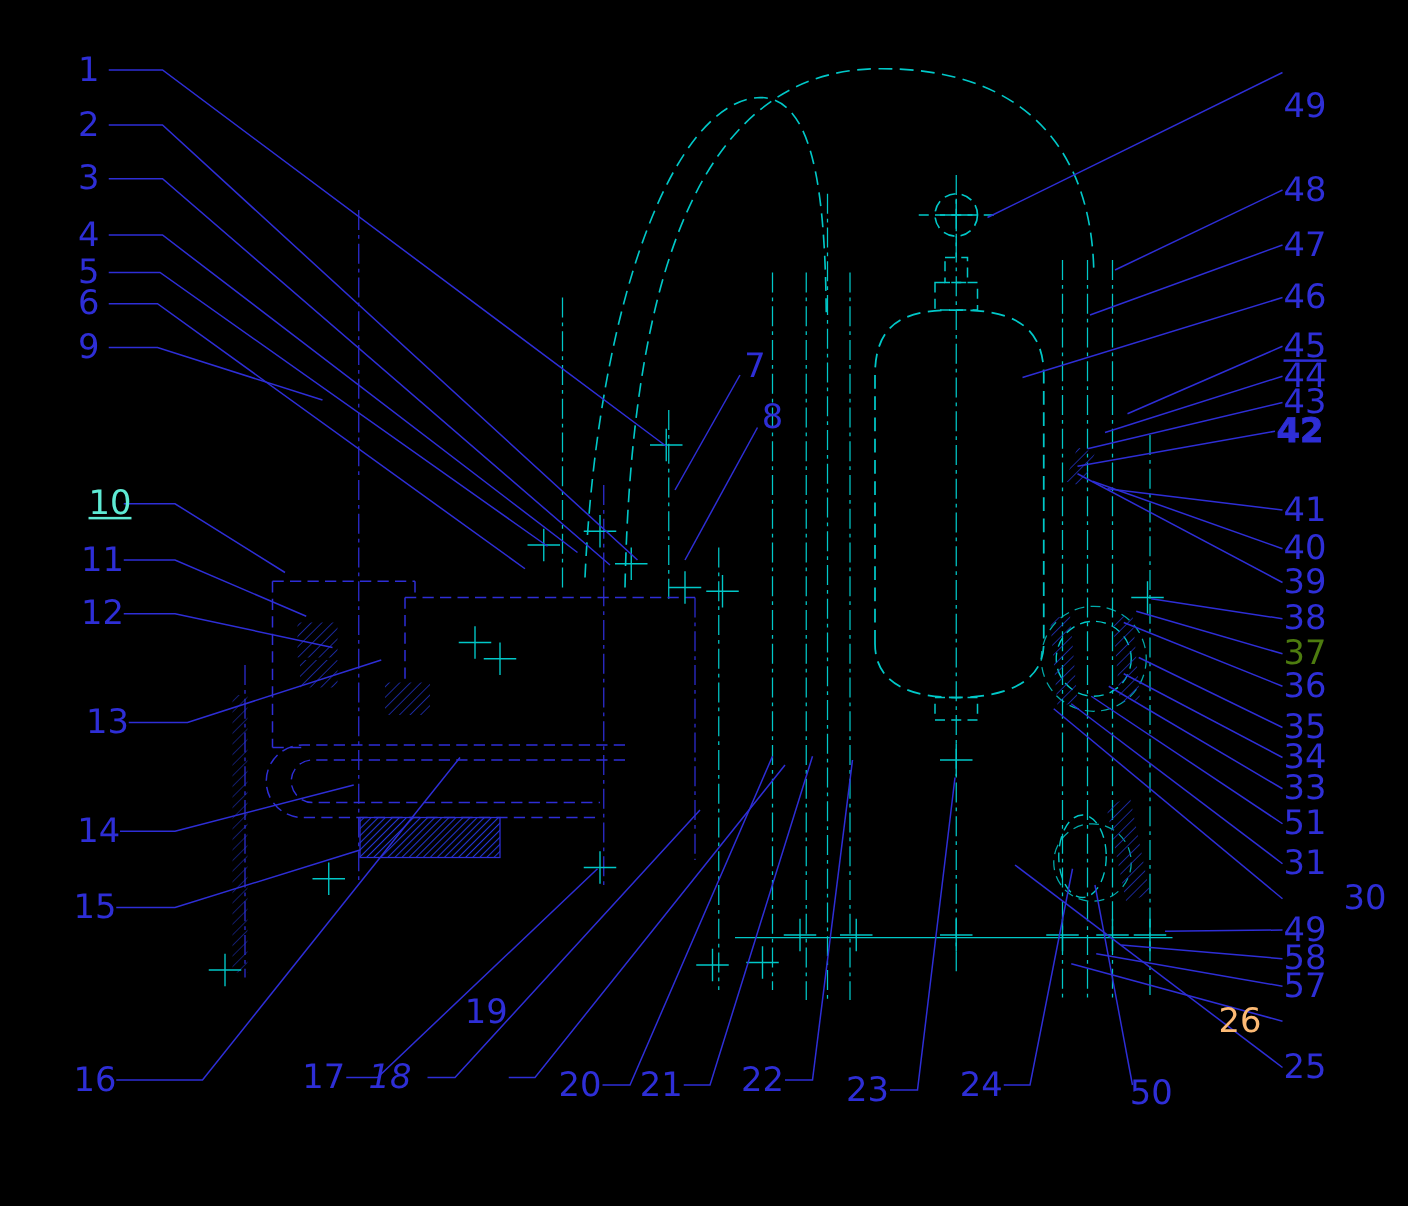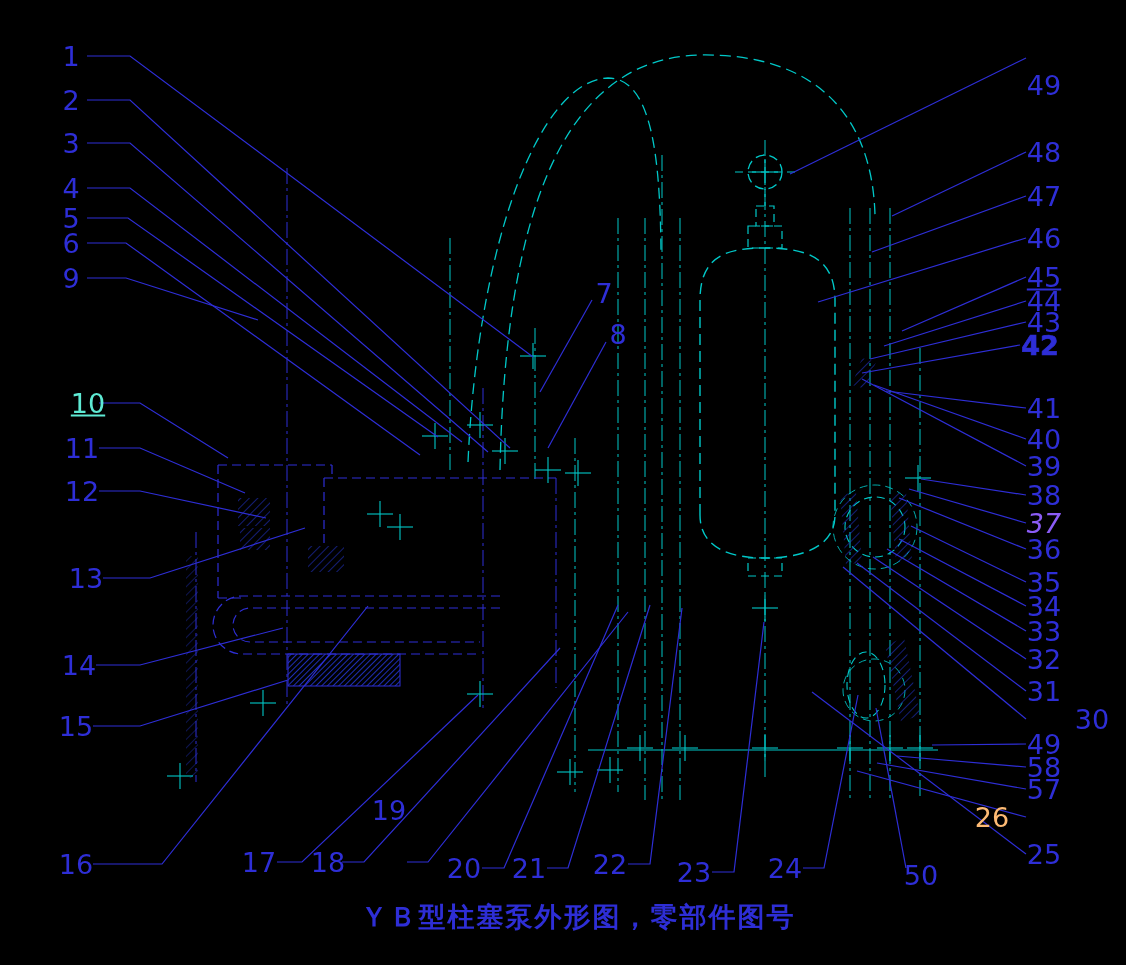--- a/index.html
+++ b/index.html
@@ -203,21 +203,21 @@
       <div class="callout" style="left: 71px; top: 243px; color: rgb(46, 46, 214);">6</div>
       <div class="callout" style="left: 71px; top: 278px; color: rgb(46, 46, 214);">9</div>
       <div class="callout" style="left: 88px; top: 403px; color: #5eead4; text-decoration: underline;">10</div>
       <div class="callout" style="left: 82px; top: 448px; color: rgb(46, 46, 214);">11</div>
       <div class="callout" style="left: 82px; top: 491px; color: rgb(46, 46, 214);">12</div>
       <div class="callout" style="left: 86px; top: 578px; color: rgb(46, 46, 214);">13</div>
       <div class="callout" style="left: 79px; top: 665px; color: rgb(46, 46, 214);">14</div>
       <div class="callout" style="left: 76px; top: 726px; color: rgb(46, 46, 214);">15</div>
       <div class="callout" style="left: 76px; top: 864px; color: rgb(46, 46, 214);">16</div>
       <div class="callout" style="left: 259px; top: 862px; color: rgb(46, 46, 214);">17</div>
-      <div class="callout" style="left: 328px; top: 862px; color: rgb(46, 46, 214);">18</div>
+      <div class="callout" style="left: 312px; top: 862px; color: rgb(46, 46, 214); font-style: italic;">18</div>
       <div class="callout" style="left: 389px; top: 810px; color: rgb(46, 46, 214);">19</div>
       <div class="callout" style="left: 464px; top: 868px; color: rgb(46, 46, 214);">20</div>
       <div class="callout" style="left: 529px; top: 868px; color: rgb(46, 46, 214);">21</div>
       <div class="callout" style="left: 610px; top: 864px; color: rgb(46, 46, 214);">22</div>
       <div class="callout" style="left: 694px; top: 872px; color: rgb(46, 46, 214);">23</div>
       <div class="callout" style="left: 785px; top: 868px; color: rgb(46, 46, 214);">24</div>
       <div class="callout" style="left: 921px; top: 875px; color: rgb(46, 46, 214);">50</div>
       <div class="callout" style="left: 604px; top: 293px; color: rgb(46, 46, 214);">7</div>
       <div class="callout" style="left: 618px; top: 334px; color: rgb(46, 46, 214);">8</div>
       <div class="callout" style="left: 1044px; top: 58px; color: rgb(46, 46, 214); margin-top: 27px;">49</div>
@@ -225,28 +225,27 @@
       <div class="callout" style="left: 1044px; top: 196px; color: rgb(46, 46, 214);">47</div>
       <div class="callout" style="left: 1044px; top: 238px; color: rgb(46, 46, 214);">46</div>
       <div class="callout" style="left: 1044px; top: 277px; color: rgb(46, 46, 214); text-decoration: underline;">45</div>
       <div class="callout" style="left: 1044px; top: 301px; color: rgb(46, 46, 214);">44</div>
       <div class="callout" style="left: 1044px; top: 322px; color: rgb(46, 46, 214);">43</div>
       <div class="callout bold" style="left: 1040px; top: 345px; color: rgb(46, 46, 214);">42</div>
       <div class="callout" style="left: 1044px; top: 408px; color: rgb(46, 46, 214);">41</div>
       <div class="callout" style="left: 1044px; top: 439px; color: rgb(46, 46, 214);">40</div>
       <div class="callout" style="left: 1044px; top: 466px; color: rgb(46, 46, 214);">39</div>
       <div class="callout" style="left: 1044px; top: 495px; color: rgb(46, 46, 214);">38</div>
-      <div class="callout" style="left: 1044px; top: 523px; color: #8b5cf6; font-style: italic;">37</div>
+      <div class="callout" style="left: 1044px; top: 523px; color: #4d7c0f;">37</div>
       <div class="callout" style="left: 1044px; top: 549px; color: rgb(46, 46, 214);">36</div>
       <div class="callout" style="left: 1044px; top: 582px; color: rgb(46, 46, 214);">35</div>
       <div class="callout" style="left: 1044px; top: 606px; color: rgb(46, 46, 214);">34</div>
       <div class="callout" style="left: 1044px; top: 631px; color: rgb(46, 46, 214);">33</div>
-      <div class="callout" style="left: 1044px; top: 659px; color: rgb(46, 46, 214);">32</div>
+      <div class="callout" style="left: 1044px; top: 659px; color: rgb(46, 46, 214);">51</div>
       <div class="callout" style="left: 1044px; top: 691px; color: rgb(46, 46, 214);">31</div>
       <div class="callout" style="left: 1044px; top: 719px; color: rgb(46, 46, 214); margin-left: 48px;">30</div>
       <div class="callout" style="left: 1044px; top: 744px; color: rgb(46, 46, 214);">49</div>
       <div class="callout" style="left: 1044px; top: 767px; color: rgb(46, 46, 214);">58</div>
       <div class="callout" style="left: 1044px; top: 789px; color: rgb(46, 46, 214);">57</div>
       <div class="callout" style="left: 992px; top: 817px; color: #fdba74;">26</div>
       <div class="callout" style="left: 1044px; top: 854px; color: rgb(46, 46, 214);">25</div>
     </div>
-  <div class="title" style="color: rgb(46, 46, 214);">ＹＢ型柱塞泵外形图，零部件图号</div>
 </div>
 
 </body></html>

